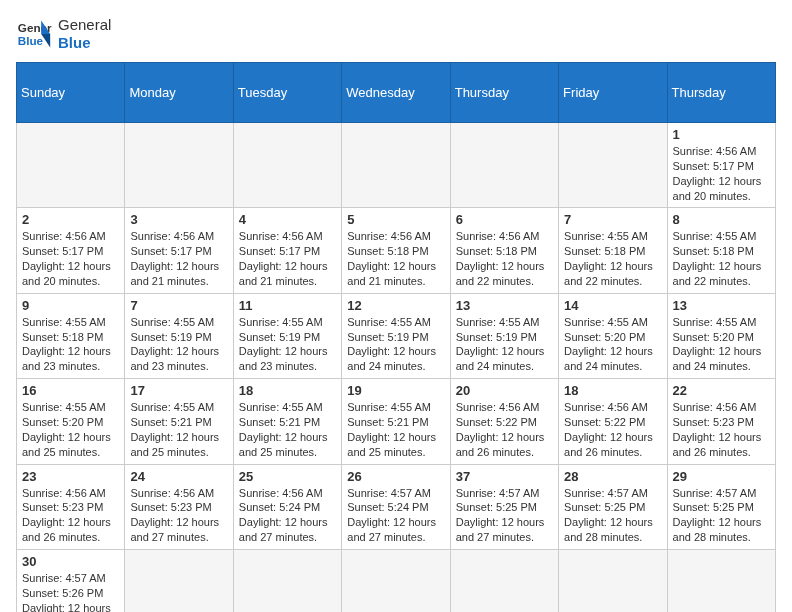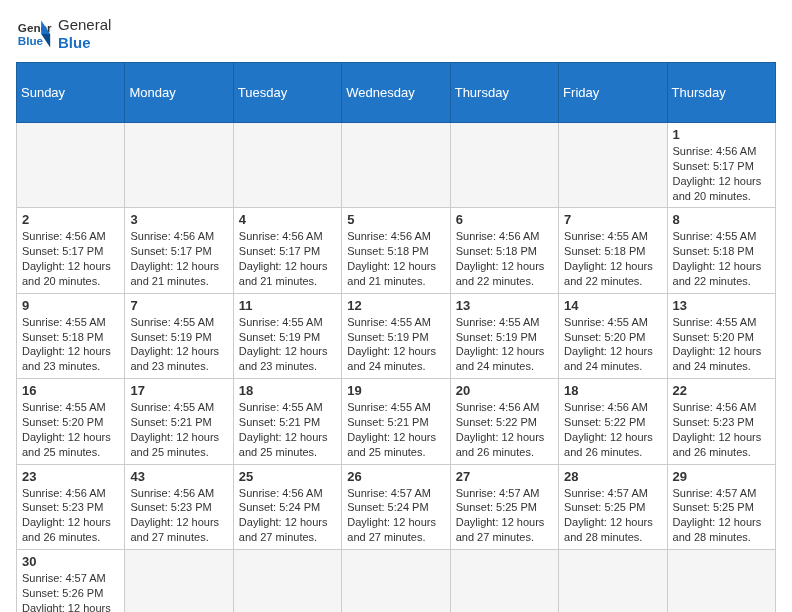--- a/index.html
+++ b/index.html
@@ -259,39 +259,39 @@
         </td>
       </tr>
       <tr>
         <td>
           <span class="day-number">23</span>
           <div class="day-info" style="white-space: pre-line;">Sunrise: 4:56 AM
 Sunset: 5:23 PM
 Daylight: 12 hours and 26 minutes.</div>
         </td>
         <td>
-          <span class="day-number">43</span>
+          <span class="day-number">24</span>
           <div class="day-info" style="white-space: pre-line;">Sunrise: 4:56 AM
 Sunset: 5:23 PM
 Daylight: 12 hours and 27 minutes.</div>
         </td>
         <td>
           <span class="day-number">25</span>
           <div class="day-info" style="white-space: pre-line;">Sunrise: 4:56 AM
 Sunset: 5:24 PM
 Daylight: 12 hours and 27 minutes.</div>
         </td>
         <td>
           <span class="day-number">26</span>
           <div class="day-info" style="white-space: pre-line;">Sunrise: 4:57 AM
 Sunset: 5:24 PM
 Daylight: 12 hours and 27 minutes.</div>
         </td>
         <td>
-          <span class="day-number">27</span>
+          <span class="day-number">37</span>
           <div class="day-info" style="white-space: pre-line;">Sunrise: 4:57 AM
 Sunset: 5:25 PM
 Daylight: 12 hours and 27 minutes.</div>
         </td>
         <td>
           <span class="day-number">28</span>
           <div class="day-info" style="white-space: pre-line;">Sunrise: 4:57 AM
 Sunset: 5:25 PM
 Daylight: 12 hours and 28 minutes.</div>
         </td>

